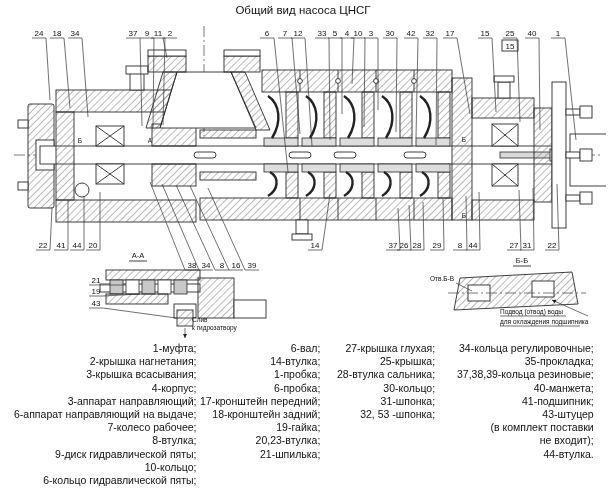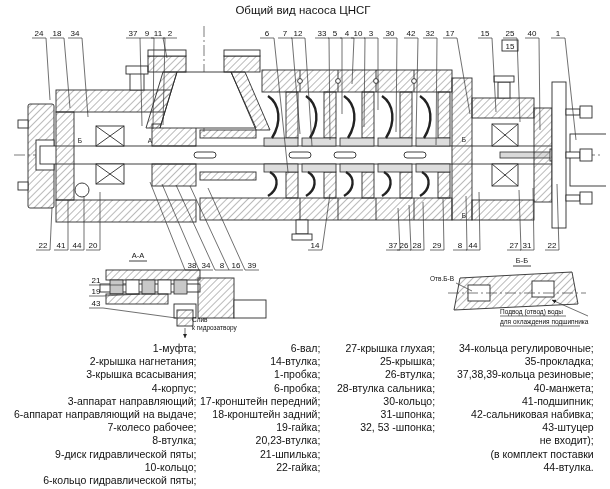--- a/index.html
+++ b/index.html
@@ -477,37 +477,34 @@
     <div class="pcol pcol2">
         <div class="pline">6-вал;</div>
         <div class="pline">14-втулка;</div>
         <div class="pline">1-пробка;</div>
         <div class="pline">6-пробка;</div>
         <div class="pline">17-кронштейн передний;</div>
         <div class="pline">18-кронштейн задний;</div>
         <div class="pline">19-гайка;</div>
         <div class="pline">20,23-втулка;</div>
         <div class="pline">21-шпилька;</div>
-        <div class="pline">22-гайка;</div>
       </div>
     <div class="pcol pcol3">
         <div class="pline">27-крышка глухая;</div>
         <div class="pline">25-крышка;</div>
-        <div class="pline">26-втулка;</div>
         <div class="pline">28-втулка сальника;</div>
         <div class="pline">30-кольцо;</div>
         <div class="pline">31-шпонка;</div>
         <div class="pline">32, 53 -шпонка;</div>
       </div>
     <div class="pcol pcol4">
         <div class="pline">34-кольца регулировочные;</div>
         <div class="pline">35-прокладка;</div>
         <div class="pline">37,38,39-кольца резиновые;</div>
         <div class="pline">40-манжета;</div>
         <div class="pline">41-подшипник;</div>
-        <div class="pline">42-сальниковая набивка;</div>
         <div class="pline">43-штуцер</div>
+        <div class="pline">(в комплект поставки</div>
         <div class="pline">не входит);</div>
-        <div class="pline">(в комплект поставки</div>
         <div class="pline">44-втулка.</div>
       </div>
   </div>
 </div>
 
 </body></html>

